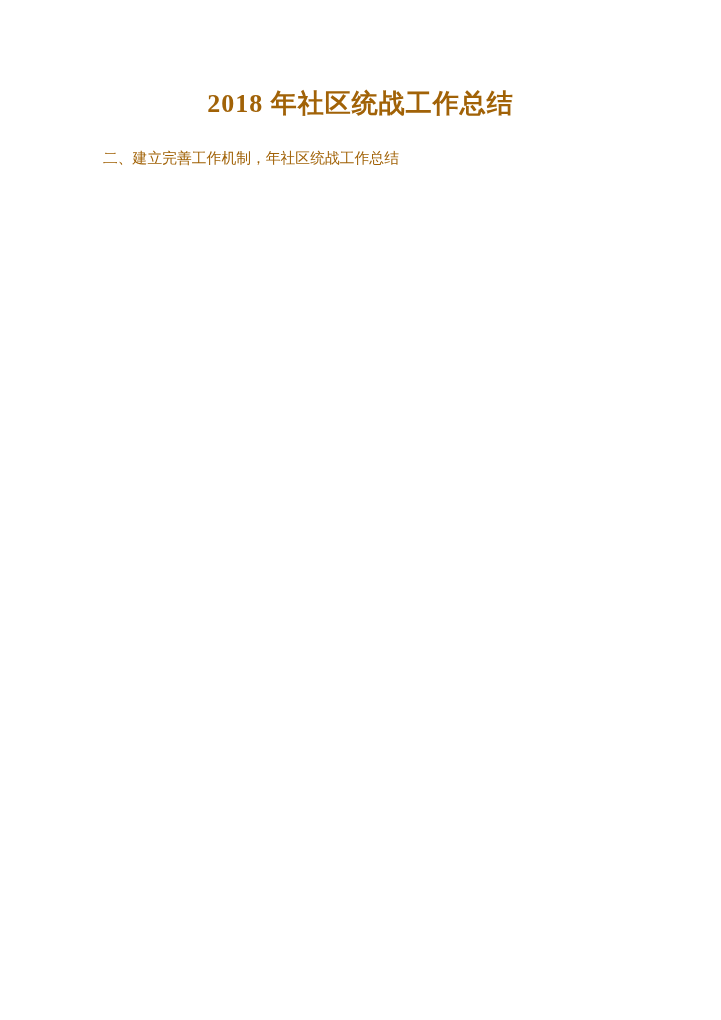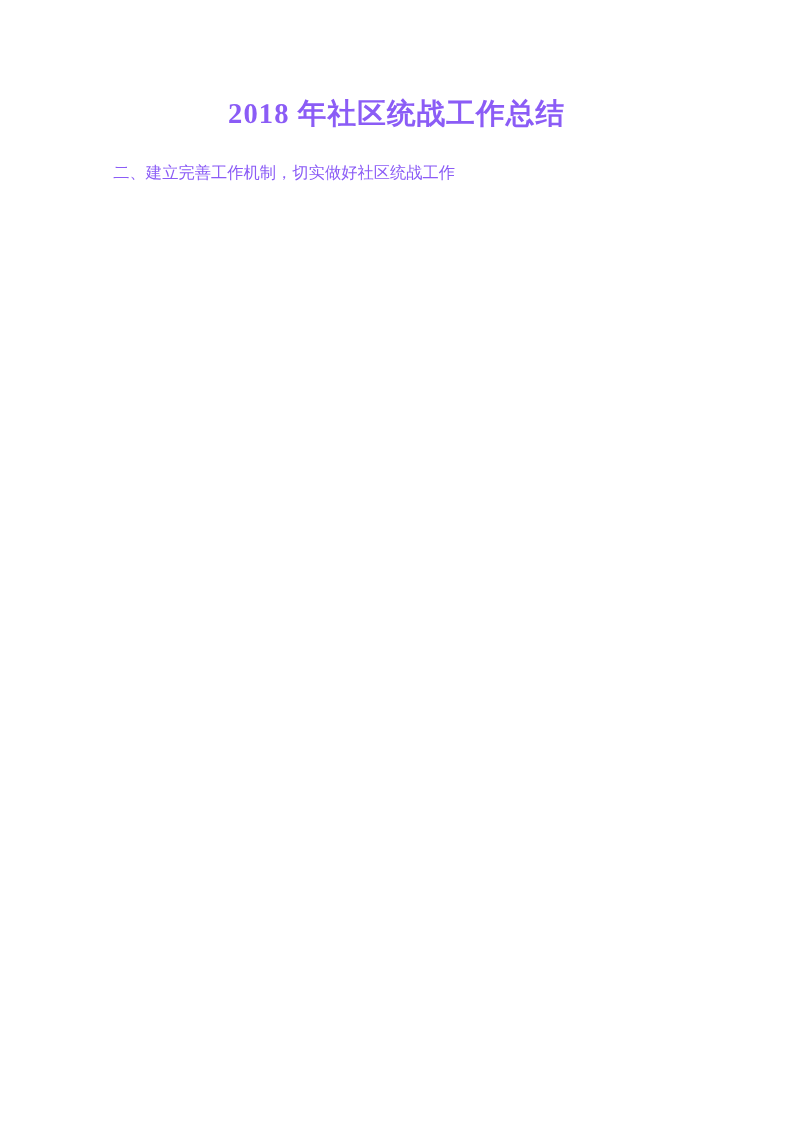--- a/index.html
+++ b/index.html
@@ -5,21 +5,21 @@
   html, body {
     margin: 0;
     padding: 0;
     background: #ffffff;
   }
   .page {
     position: relative;
     width: 721px;
     height: 1020px;
     background: #ffffff;
-    color: #8b5cf6;
+    color: #a16207;
     font-family: "Liberation Serif", "DejaVu Serif", serif;
     overflow: hidden;
     box-sizing: border-box;
   }
   .doc-title {
     margin: 0;
     padding-top: 86px;
     text-align: center;
     font-size: 26px;
     font-weight: bold;
@@ -40,15 +40,15 @@
   .para.indent {
     text-indent: 11px;
   }
 </style>
 </head>
 <body>
 
 <div class="page">
   <h1 class="doc-title">2018 年社区统战工作总结</h1>
   <div class="doc-body" id="paragraph-container">
-      <p class="para heading">二、建立完善工作机制，切实做好社区统战工作</p>
+      <p class="para heading">二、建立完善工作机制，年社区统战工作总结</p>
     </div>
 </div>
 
 </body></html>

